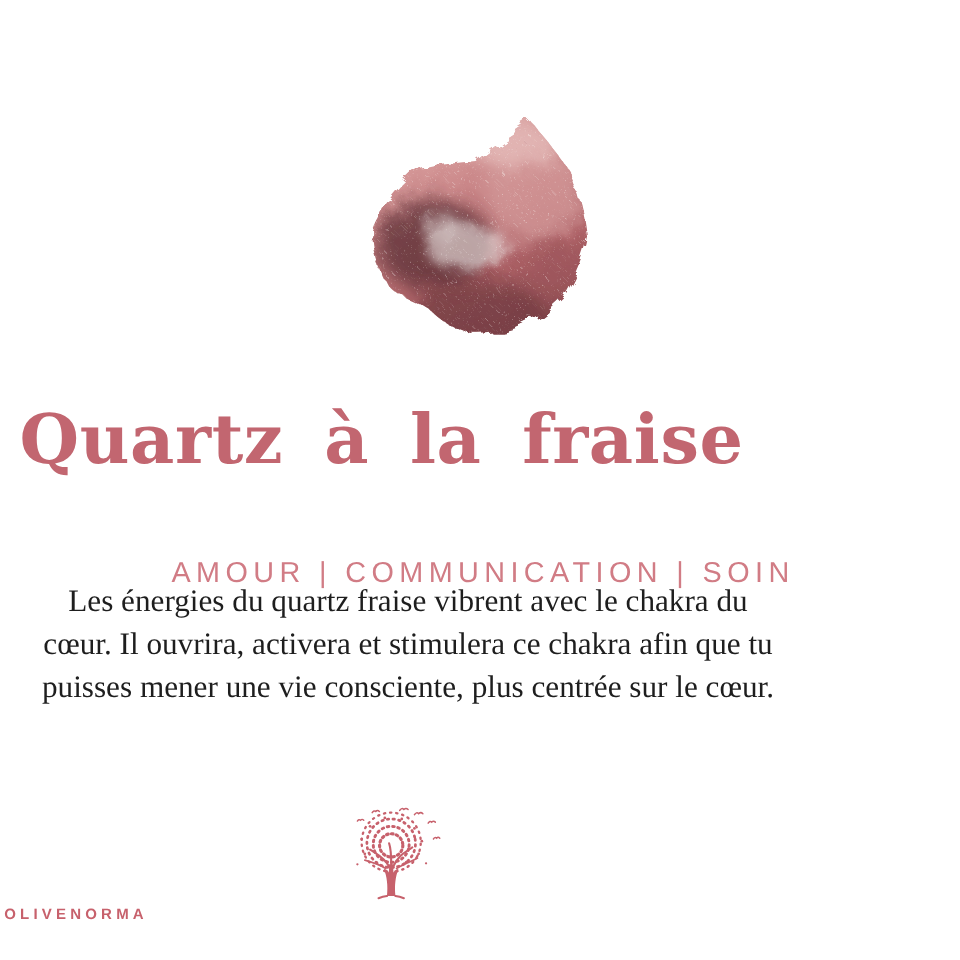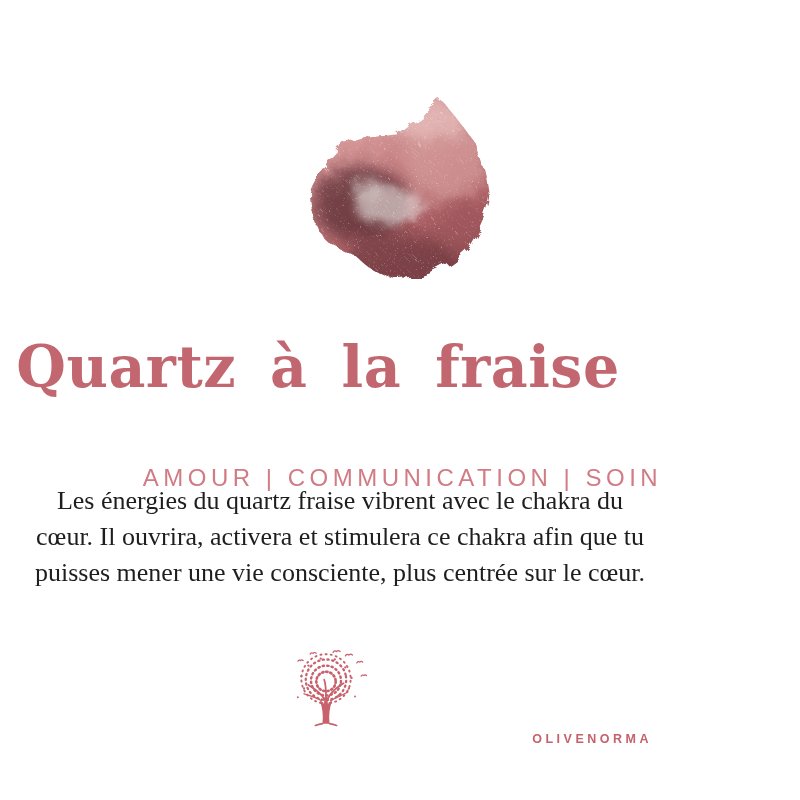--- a/index.html
+++ b/index.html
@@ -51,23 +51,23 @@
     width: 680px;
     text-align: center;
     font-family: "Liberation Serif", serif;
     font-size: 26px;
     line-height: 36px;
     color: #1e1e1e;
   }
   .description .line { white-space: nowrap; }
   .brand {
     position: absolute;
-    top: 648px; left: 0;
+    top: 671px; left: 0;
     width: 652px;
-    text-align: right;
+    text-align: left;
   }
   .brand svg { display: block; margin: 0 auto; }
   .brand-name {
     margin-top: 3px;
     padding-left: 3.5px;
     font-family: "Liberation Sans", sans-serif;
     font-weight: 700;
     font-size: 12.5px;
     letter-spacing: 3.5px;
     color: #c7616c;

